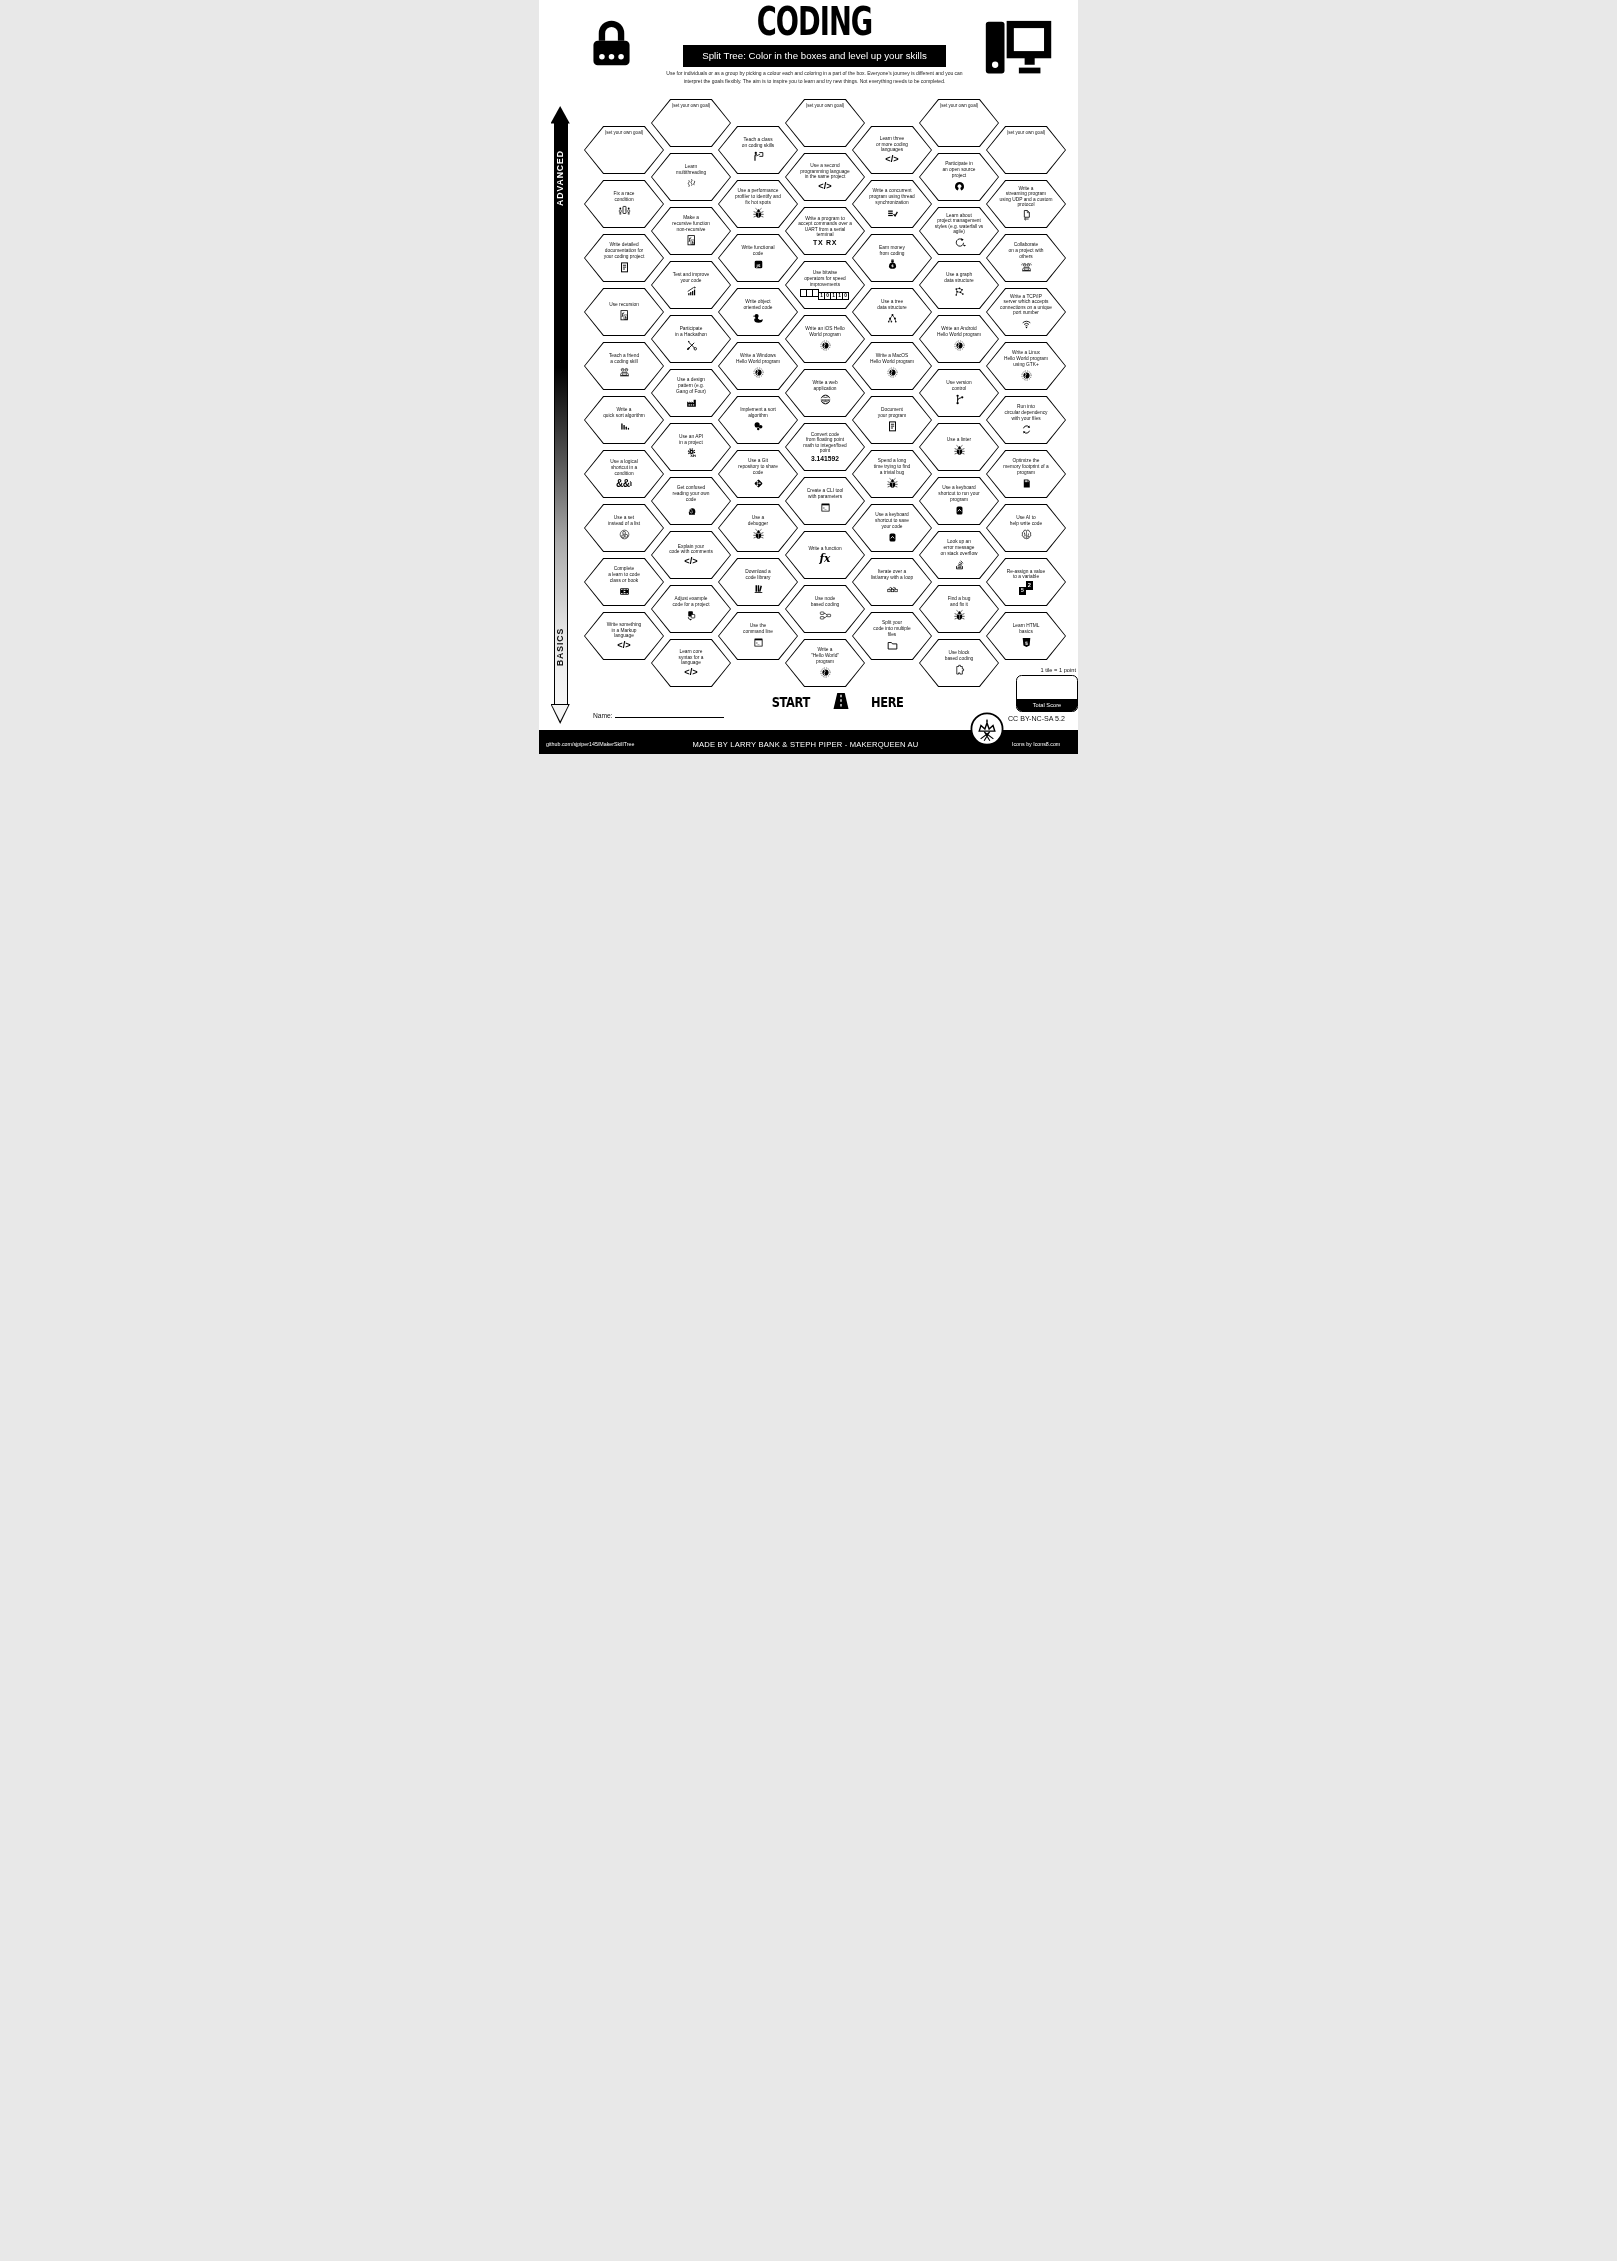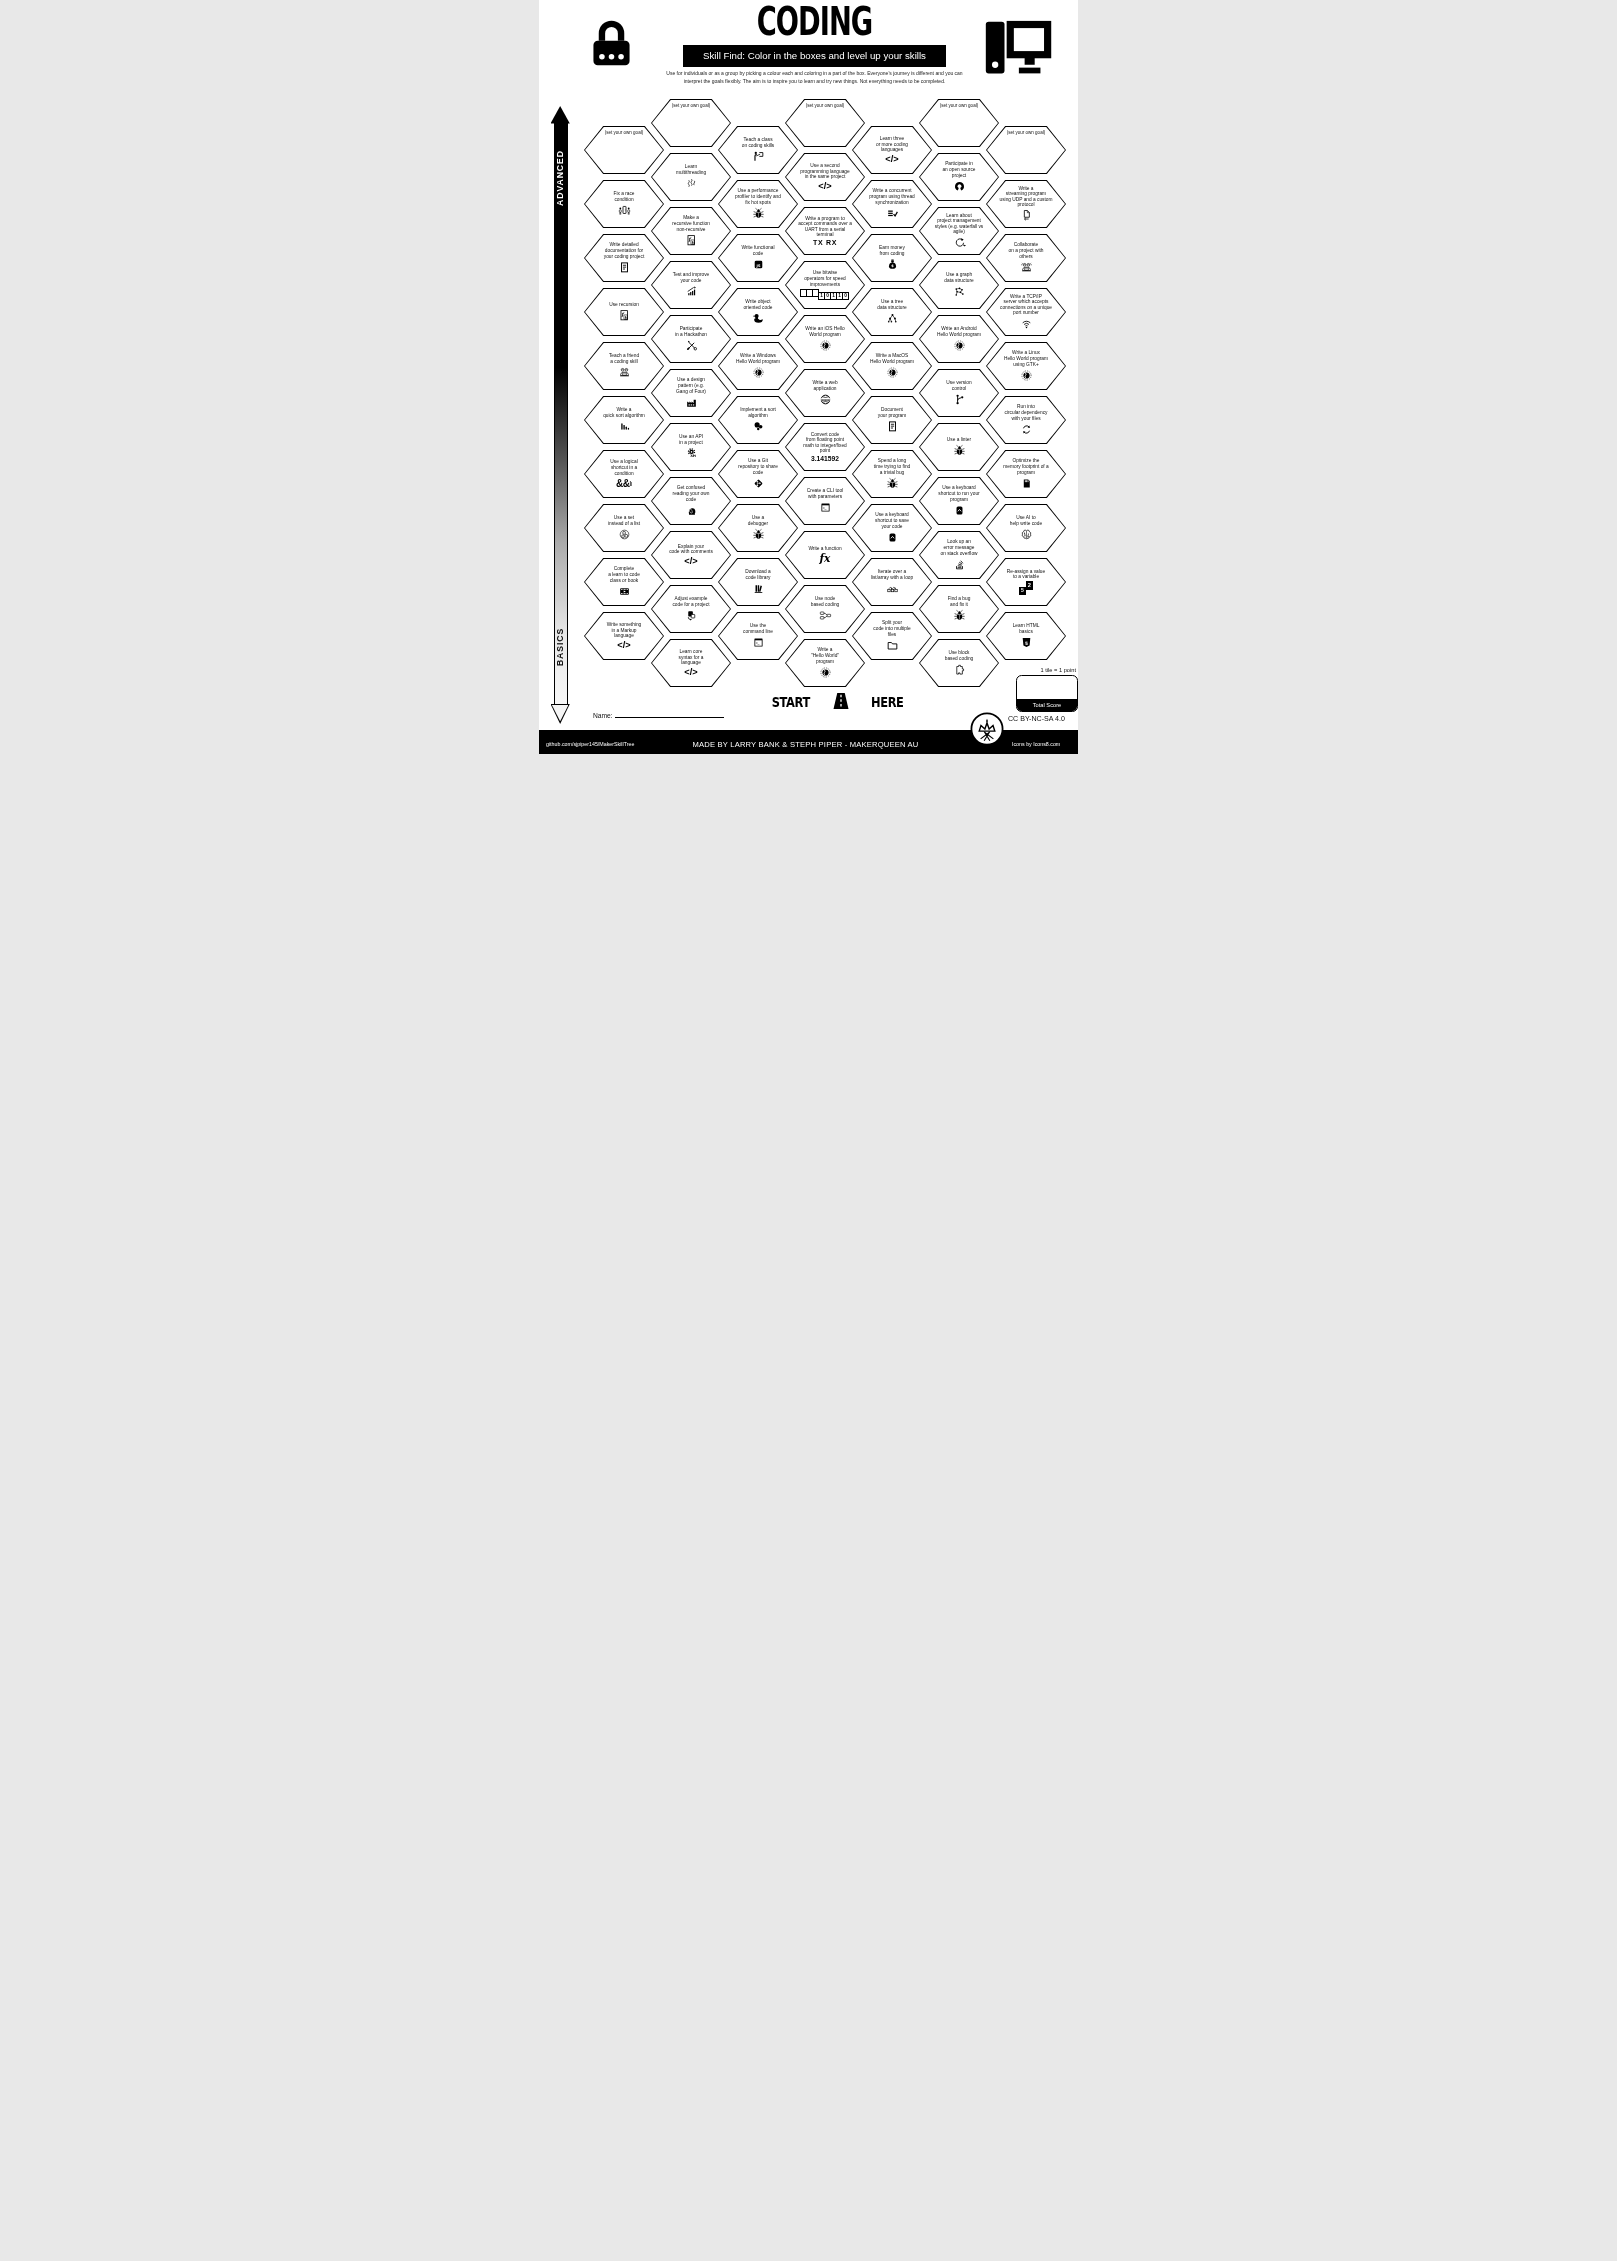--- a/index.html
+++ b/index.html
@@ -75,21 +75,21 @@
   <span class="lock">
     <svg viewBox="0 0 48 48" width="51" height="70" xmlns="http://www.w3.org/2000/svg">
         <path d="M15 21 v-7 a9 9 0 0 1 18 0 v7" fill="none" stroke="#000" stroke-width="6"></path>
         <rect x="7" y="21" width="34" height="23" rx="4" fill="#000"></rect>
         <circle cx="15" cy="36" r="2.6" fill="#fff"></circle>
         <circle cx="24" cy="36" r="2.6" fill="#fff"></circle>
         <circle cx="33" cy="36" r="2.6" fill="#fff"></circle>
       </svg>
   </span>
   <div class="title"><span>CODING</span></div>
-  <div class="subtitle">Skill Find:  Color in the boxes and level up your skills</div>
+  <div class="subtitle">Split Tree:  Color in the boxes and level up your skills</div>
   <div class="desc">
     <div>Use for individuals or as a group by picking a colour each and coloring in a part of the box.  Everyone's journey is different and you can</div>
     <div>interpret the goals flexibly.  The aim is to inspire you to learn and try new things. Not everything needs to be completed.</div>
   </div>
   <span class="computer">
     <svg viewBox="0 0 48 48" width="76" height="69" xmlns="http://www.w3.org/2000/svg">
         <rect x="3" y="6" width="13" height="36" rx="2" fill="#000"></rect>
         <circle cx="9.5" cy="36" r="2.2" fill="#fff"></circle>
         <rect x="20" y="8" width="26" height="21" fill="none" stroke="#000" stroke-width="5"></rect>
         <rect x="30" y="31" width="7" height="5" fill="#000"></rect>
@@ -1421,21 +1421,21 @@
   </div>
 
   <span class="cc-logo">
     <svg viewBox="0 0 48 48" width="34" height="34" xmlns="http://www.w3.org/2000/svg">
         <circle cx="24" cy="24" r="22" fill="#fff" stroke="#000" stroke-width="2.5"></circle>
         <path d="M13 27 l2.5-8 5.5 5 3-8.5 3 8.5 5.5-5 2.5 8 z" fill="none" stroke="#000" stroke-width="2"></path>
         <path d="M24 9.5 q2.4 3.2 0 5.5 q-2.4-2.3 0-5.5z" fill="#000"></path>
         <path d="M15 38 l12-9 M33 38 l-12-9 M20 40.5 l8-13 M28 40.5 l-8-13" stroke="#000" stroke-width="1.6"></path>
       </svg>
   </span>
-  <div class="cc-text">CC BY-NC-SA 4.0</div>
+  <div class="cc-text">CC BY-NC-SA 5.2</div>
 
   <div class="footer">
     <span class="f-left">github.com/sjpiper145/MakerSkillTree</span>
     <span class="f-center">MADE BY LARRY BANK &amp; STEPH PIPER  -  MAKERQUEEN AU</span>
     <span class="f-right">Icons by Icons8.com</span>
   </div>
 </div>
 
 
 </body></html>

